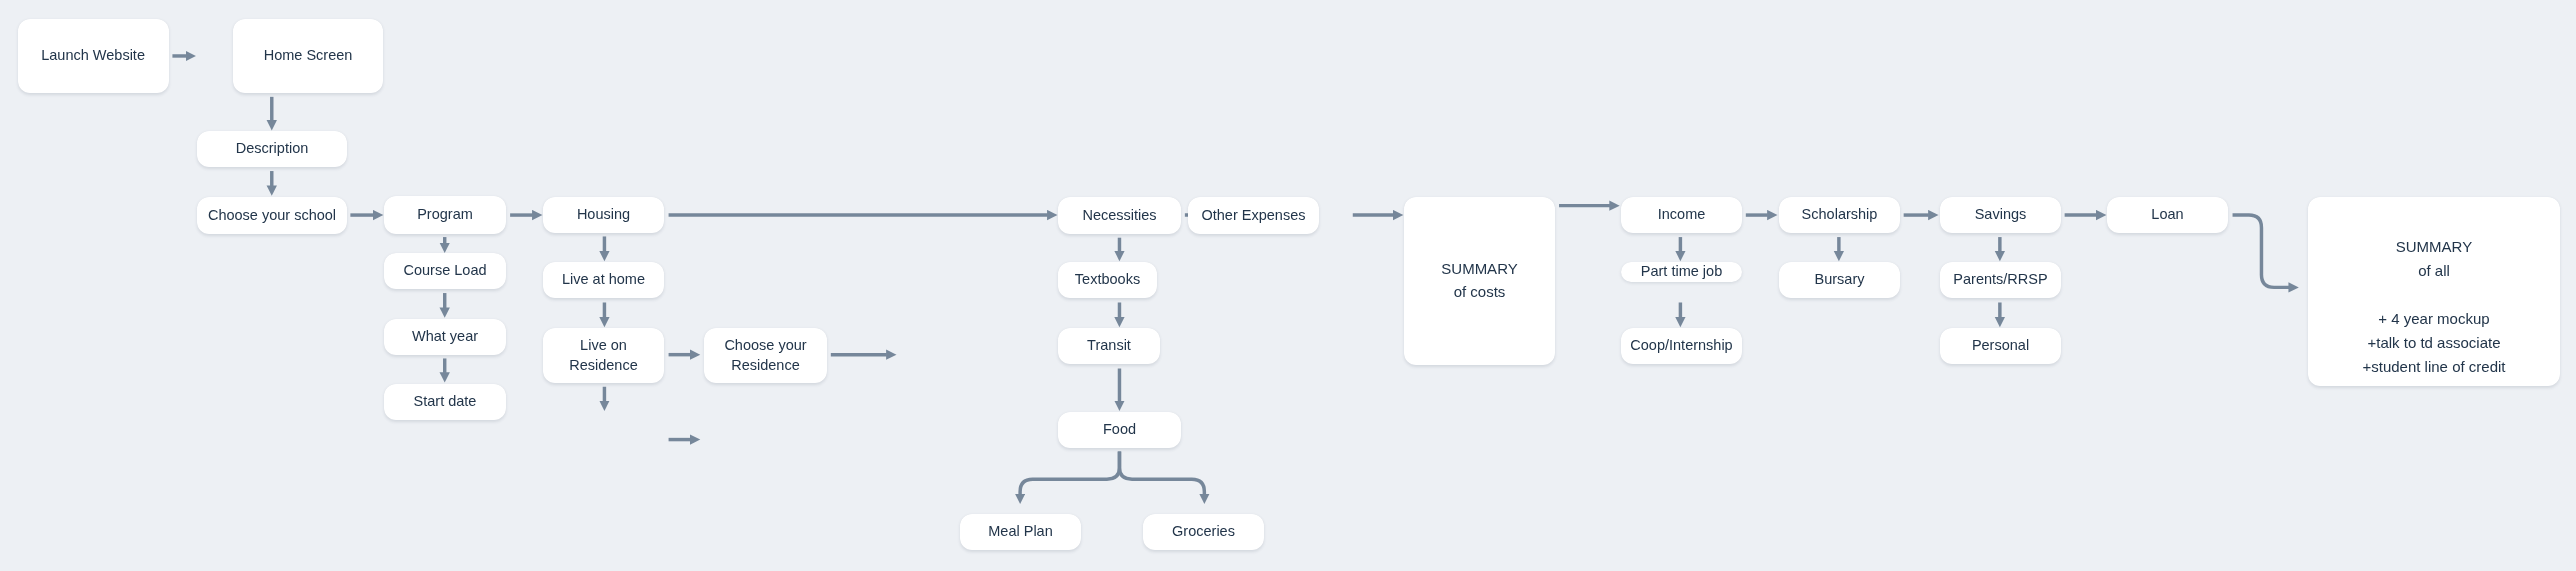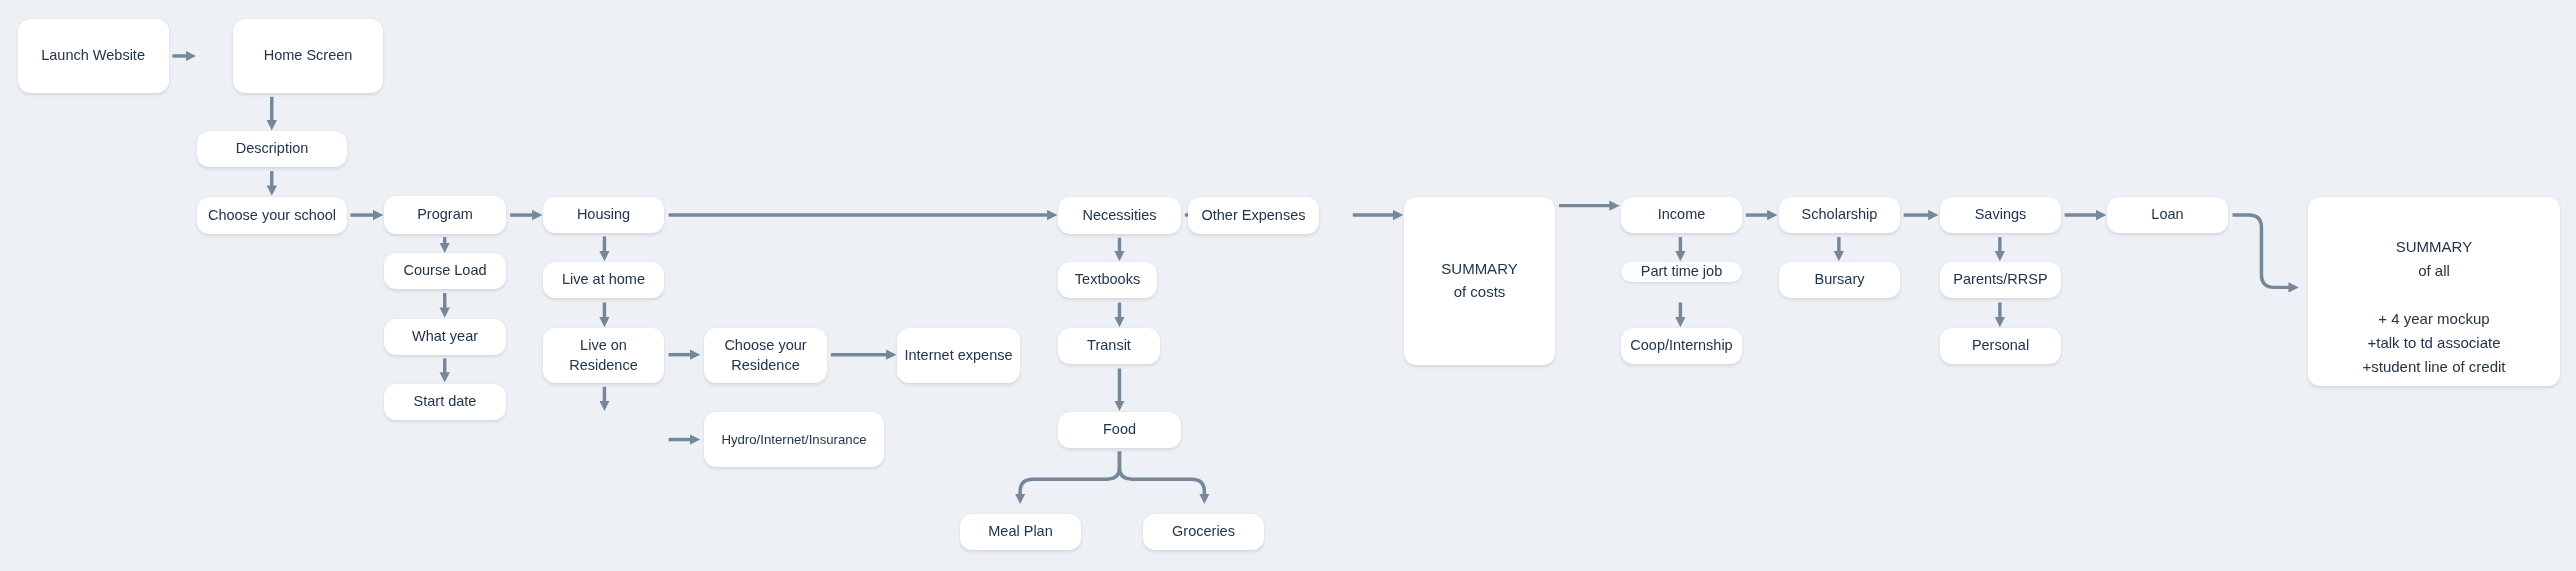--- a/index.html
+++ b/index.html
@@ -96,22 +96,20 @@
   <div class="node" style="left:384px;top:319px;width:122px;height:36px;">What year</div>
   <div class="node" style="left:384px;top:384px;width:122px;height:36px;">Start date</div>
 
   <div class="node" style="left:543px;top:197px;width:121px;height:36px;">Housing</div>
   <div class="node" style="left:543px;top:262px;width:121px;height:36px;">Live at home</div>
   <div class="node" style="left:543px;top:328px;width:121px;height:55px;">Live on
 Residence</div>
 
   <div class="node" style="left:704px;top:328px;width:123px;height:55px;">Choose your
 Residence</div>
-  <div class="node" style="left:897px;top:328px;width:123px;height:55px;">Internet expense</div>
-  <div class="node small" style="left:704px;top:412px;width:180px;height:55px;">Hydro/Internet/Insurance</div>
 
   <div class="node" style="left:1058px;top:197px;width:123px;height:37px;">Necessities</div>
   <div class="node" style="left:1058px;top:262px;width:99px;height:36px;">Textbooks</div>
   <div class="node" style="left:1058px;top:328px;width:102px;height:36px;">Transit</div>
   <div class="node" style="left:1058px;top:412px;width:123px;height:36px;">Food</div>
   <div class="node" style="left:960px;top:514px;width:121px;height:36px;">Meal Plan</div>
   <div class="node" style="left:1143px;top:514px;width:121px;height:36px;">Groceries</div>
 
   <div class="node" style="left:1188px;top:197px;width:131px;height:37px;text-align:center;">Other Expenses</div>
   <div class="node summary-costs" style="left:1404px;top:197px;width:151px;height:168px;">SUMMARY

